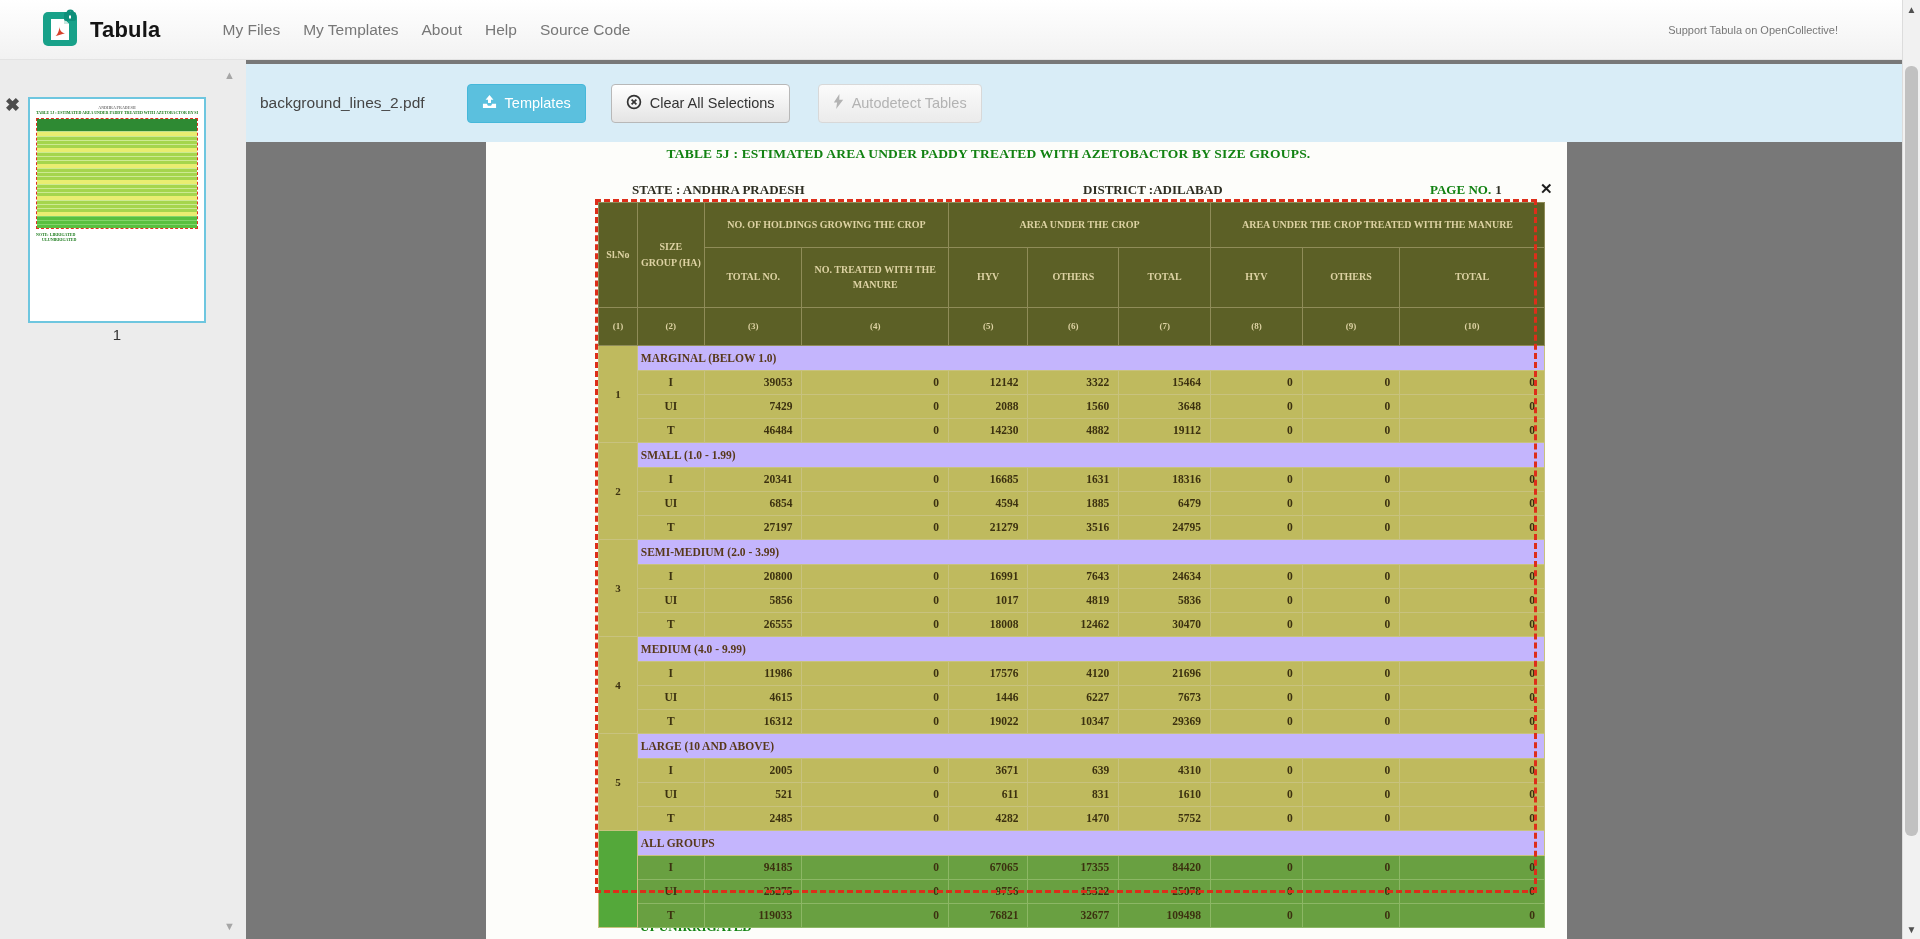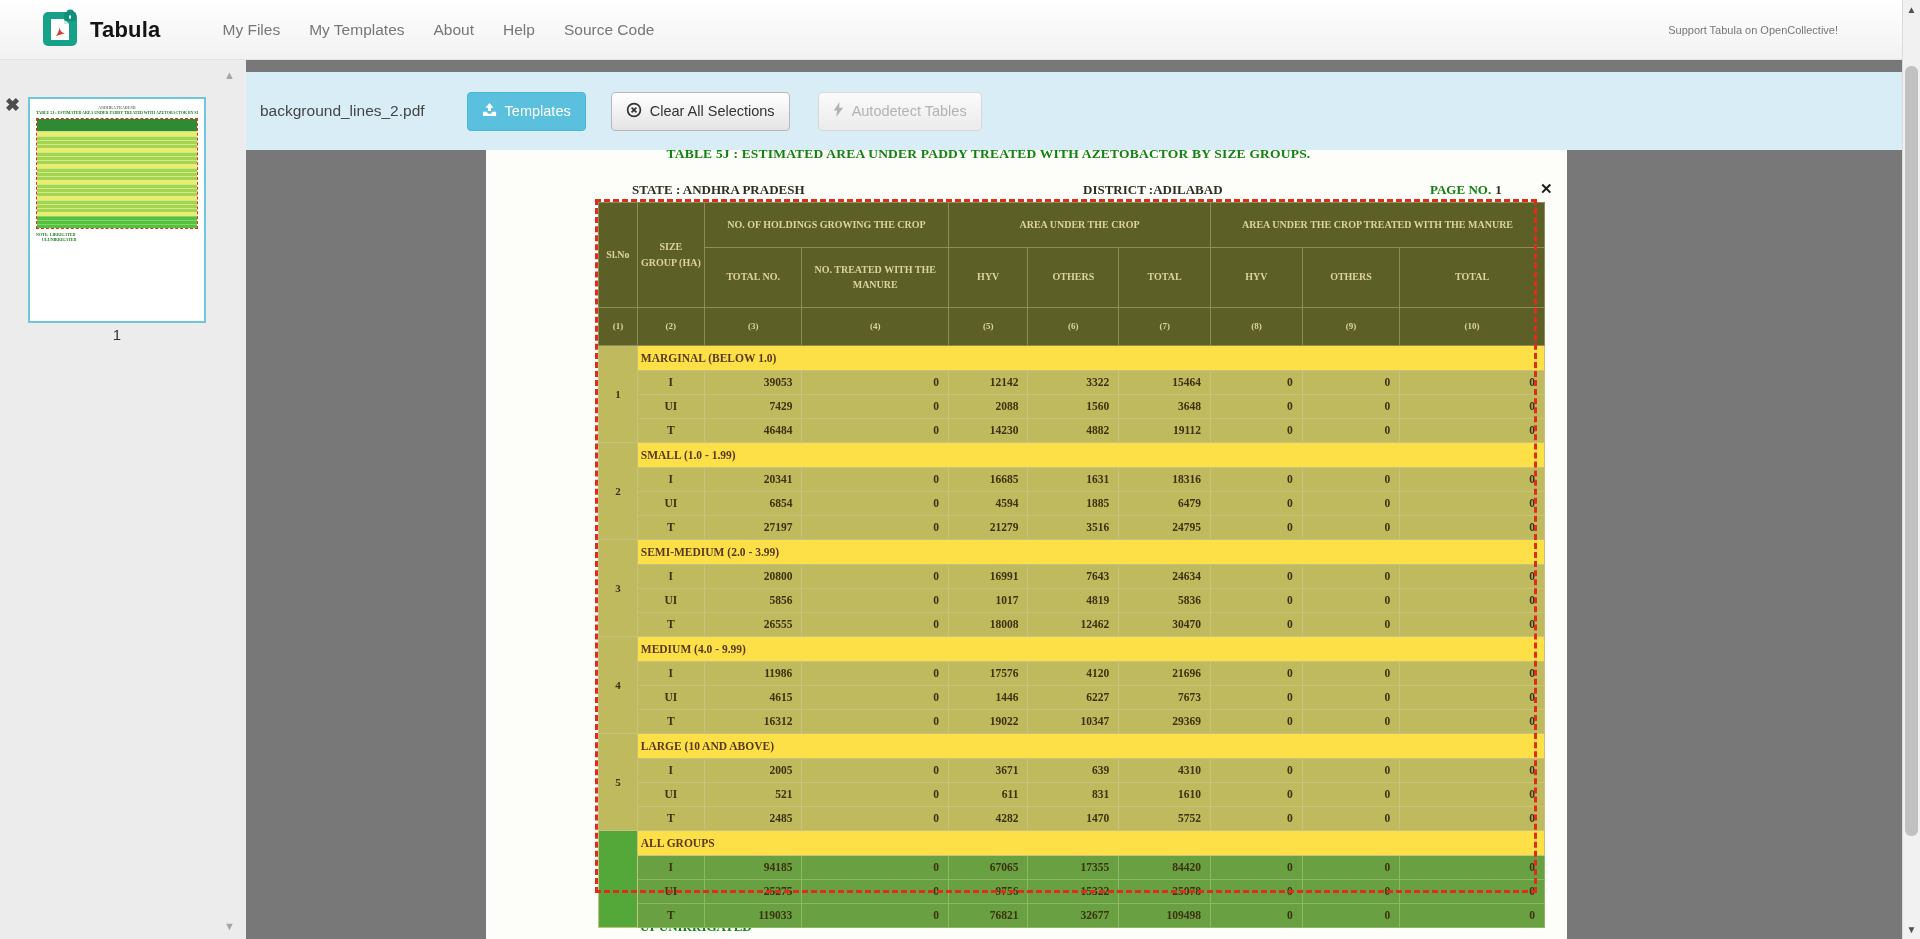--- a/index.html
+++ b/index.html
@@ -6,26 +6,26 @@
   html,body{width:1920px;height:939px;overflow:hidden}
   body{font-family:"Liberation Sans",sans-serif;background:#787878}
   #app{position:relative;width:1920px;height:939px;background:#787878}
 
   
   .navbar{position:absolute;left:0;top:0;width:1902px;height:60px;
     background:linear-gradient(#ffffff,#f2f2f2);border-bottom:1px solid #e3e3e3;
     display:flex;align-items:center;z-index:6}
   .brand{display:flex;align-items:center;gap:10px;margin-left:42px;cursor:pointer}
   .brand-name{font-size:22px;font-weight:bold;color:#141414;letter-spacing:.2px}
-  .nav-items{display:flex;list-style:none;margin-left:62px;gap:29px}
+  .nav-items{display:flex;list-style:none;margin-left:62px;gap:23px}
   .nav-items li{font-size:15.5px;color:#777;cursor:pointer;white-space:nowrap}
   .support-link{margin-left:auto;margin-right:64px;font-size:11px;color:#777;cursor:pointer;white-space:nowrap}
 
   
-  .toolbar{position:absolute;left:246px;top:72px;width:1656px;height:78px;background:#d9edf7;
+  .toolbar{position:absolute;left:246px;top:64px;width:1656px;height:78px;background:#d9edf7;
     display:flex;align-items:center;z-index:5}
   .filename{margin-left:14px;font-size:15.5px;color:#454545}
   .btn{display:inline-flex;align-items:center;gap:8px;font-size:14.5px;border-radius:4px;
     padding:0 14px;height:39px;cursor:pointer;white-space:nowrap}
   .btn-templates{margin-left:42px;background:#5bc0de;border:1px solid #46b8da;color:#fff}
   .btn-clear{margin-left:25px;background:linear-gradient(#ffffff,#e4e4e4);border:1px solid #b8b8b8;color:#333}
   .btn-autodetect{margin-left:28px;background:linear-gradient(#fbfbfb,#ebebeb);border:1px solid #d8d8d8;color:#b3b3b3;cursor:default}
   .btn-export{margin-left:auto;margin-right:66px;background:linear-gradient(#58a958,#489948);border:1px solid #3f8f3f;color:#fff;font-size:15px}
 
   
@@ -66,21 +66,21 @@
   .pdf-table{position:absolute;left:112px;top:64px;width:947px;border-collapse:collapse;table-layout:fixed;
     font-family:"Liberation Serif",serif;z-index:1}
   .pdf-table th{background:#5c6026;color:#ddd2a3;font-size:10px;font-weight:bold;text-align:center;
     border:1px solid #8f8c58;padding:14px 3px;line-height:1.55}
   .pdf-table tr.h1 th{height:41px}
   .pdf-table tr.h2 th{height:40px}
   .pdf-table tr.nums th{font-size:9px;height:20px;line-height:1}
   .pdf-table td{border:1px solid #c8c27e;color:#3c3110;font-weight:bold;font-size:11.5px;background:#bfba5e}
   .pdf-table td.slno{text-align:center;font-size:11px}
   .pdf-table td.slno-green{background:#54a83a}
-  .pdf-table tr.band td.bandlabel{background:#fde047;color:#58391b;padding:0 8px 0 3px;height:25px;
+  .pdf-table tr.band td.bandlabel{background:#c4b5fd;color:#58391b;padding:0 8px 0 3px;height:25px;
     border-left:1px solid #eaaa43}
   .pdf-table tr.datarow{height:24px}
   .pdf-table tr.datarow td.rtype{text-align:center}
   .pdf-table tr.datarow td.num{text-align:right;padding-right:9px}
   .pdf-table tr.datarow.green td{background:#69a041;border-color:#8cb765}
   .selection{position:absolute;left:109px;top:61px;width:942px;height:694px;
     border:3px dashed #dd2e1a;z-index:2;pointer-events:none}
   .pdf-note{position:absolute;left:122px;top:763px;font-family:"Liberation Serif",serif;font-weight:bold;
     font-size:13px;color:#128212;line-height:17px}
   .pdf-note .line2{margin-left:32px}

